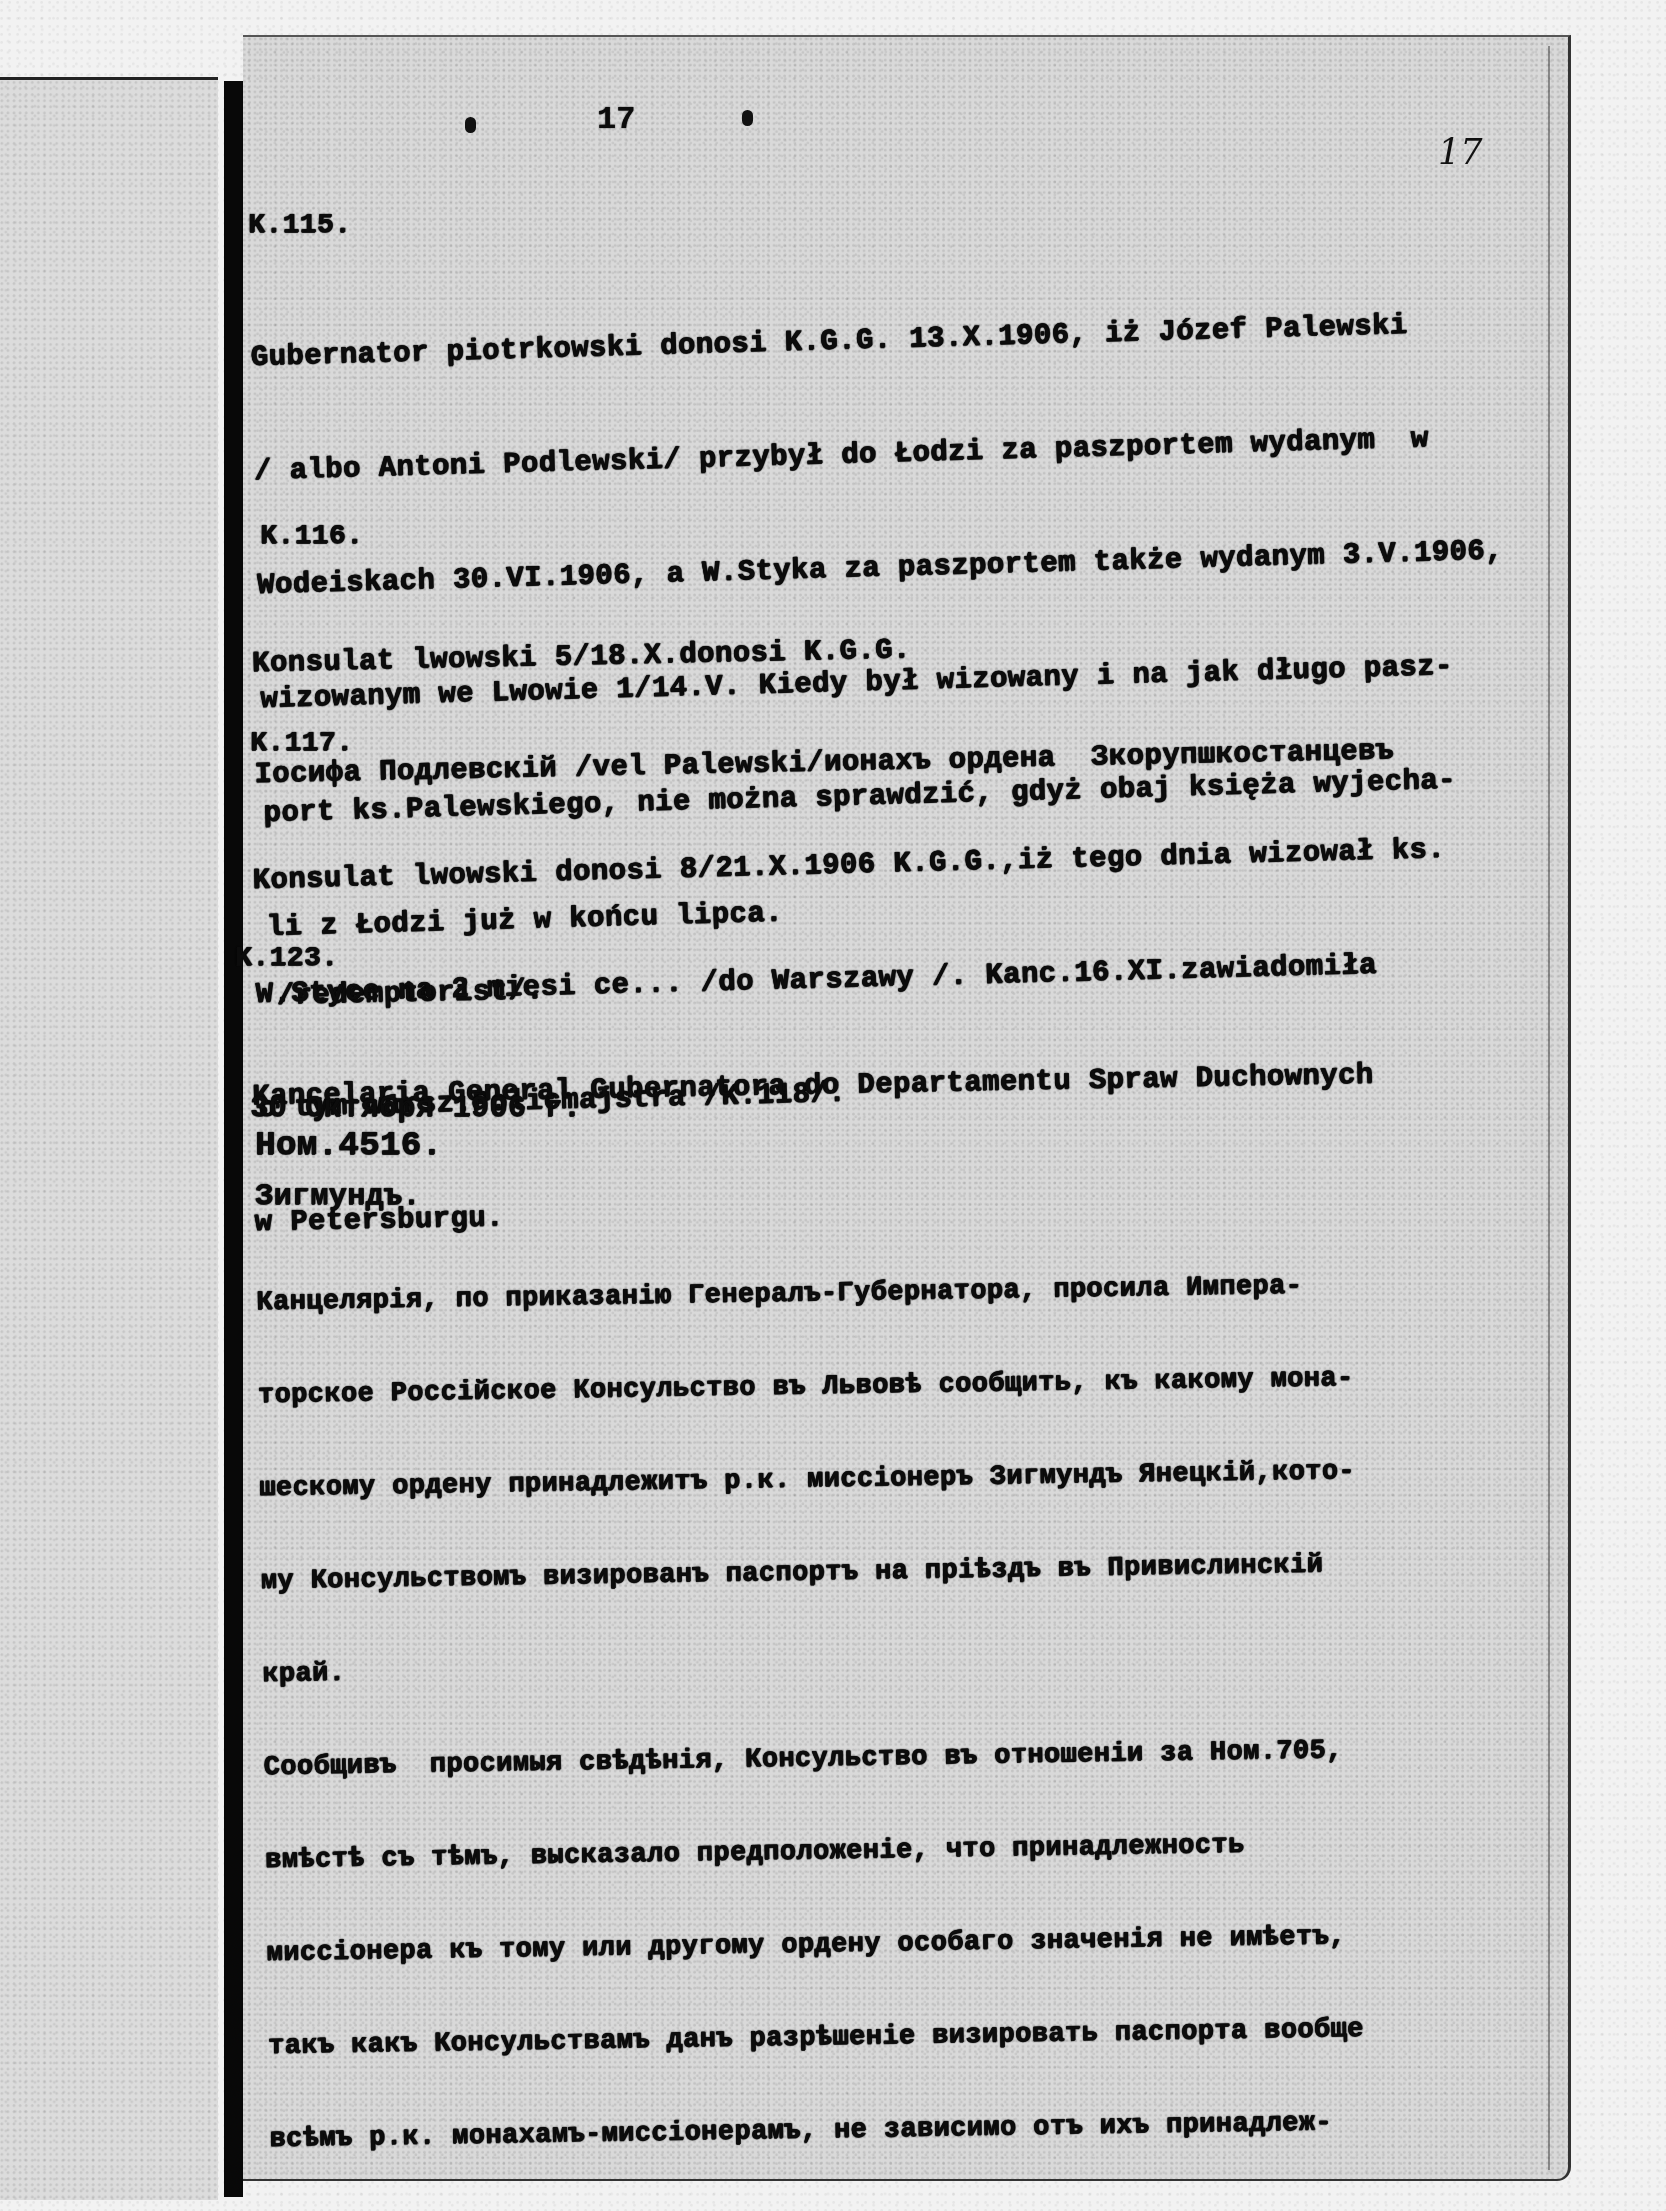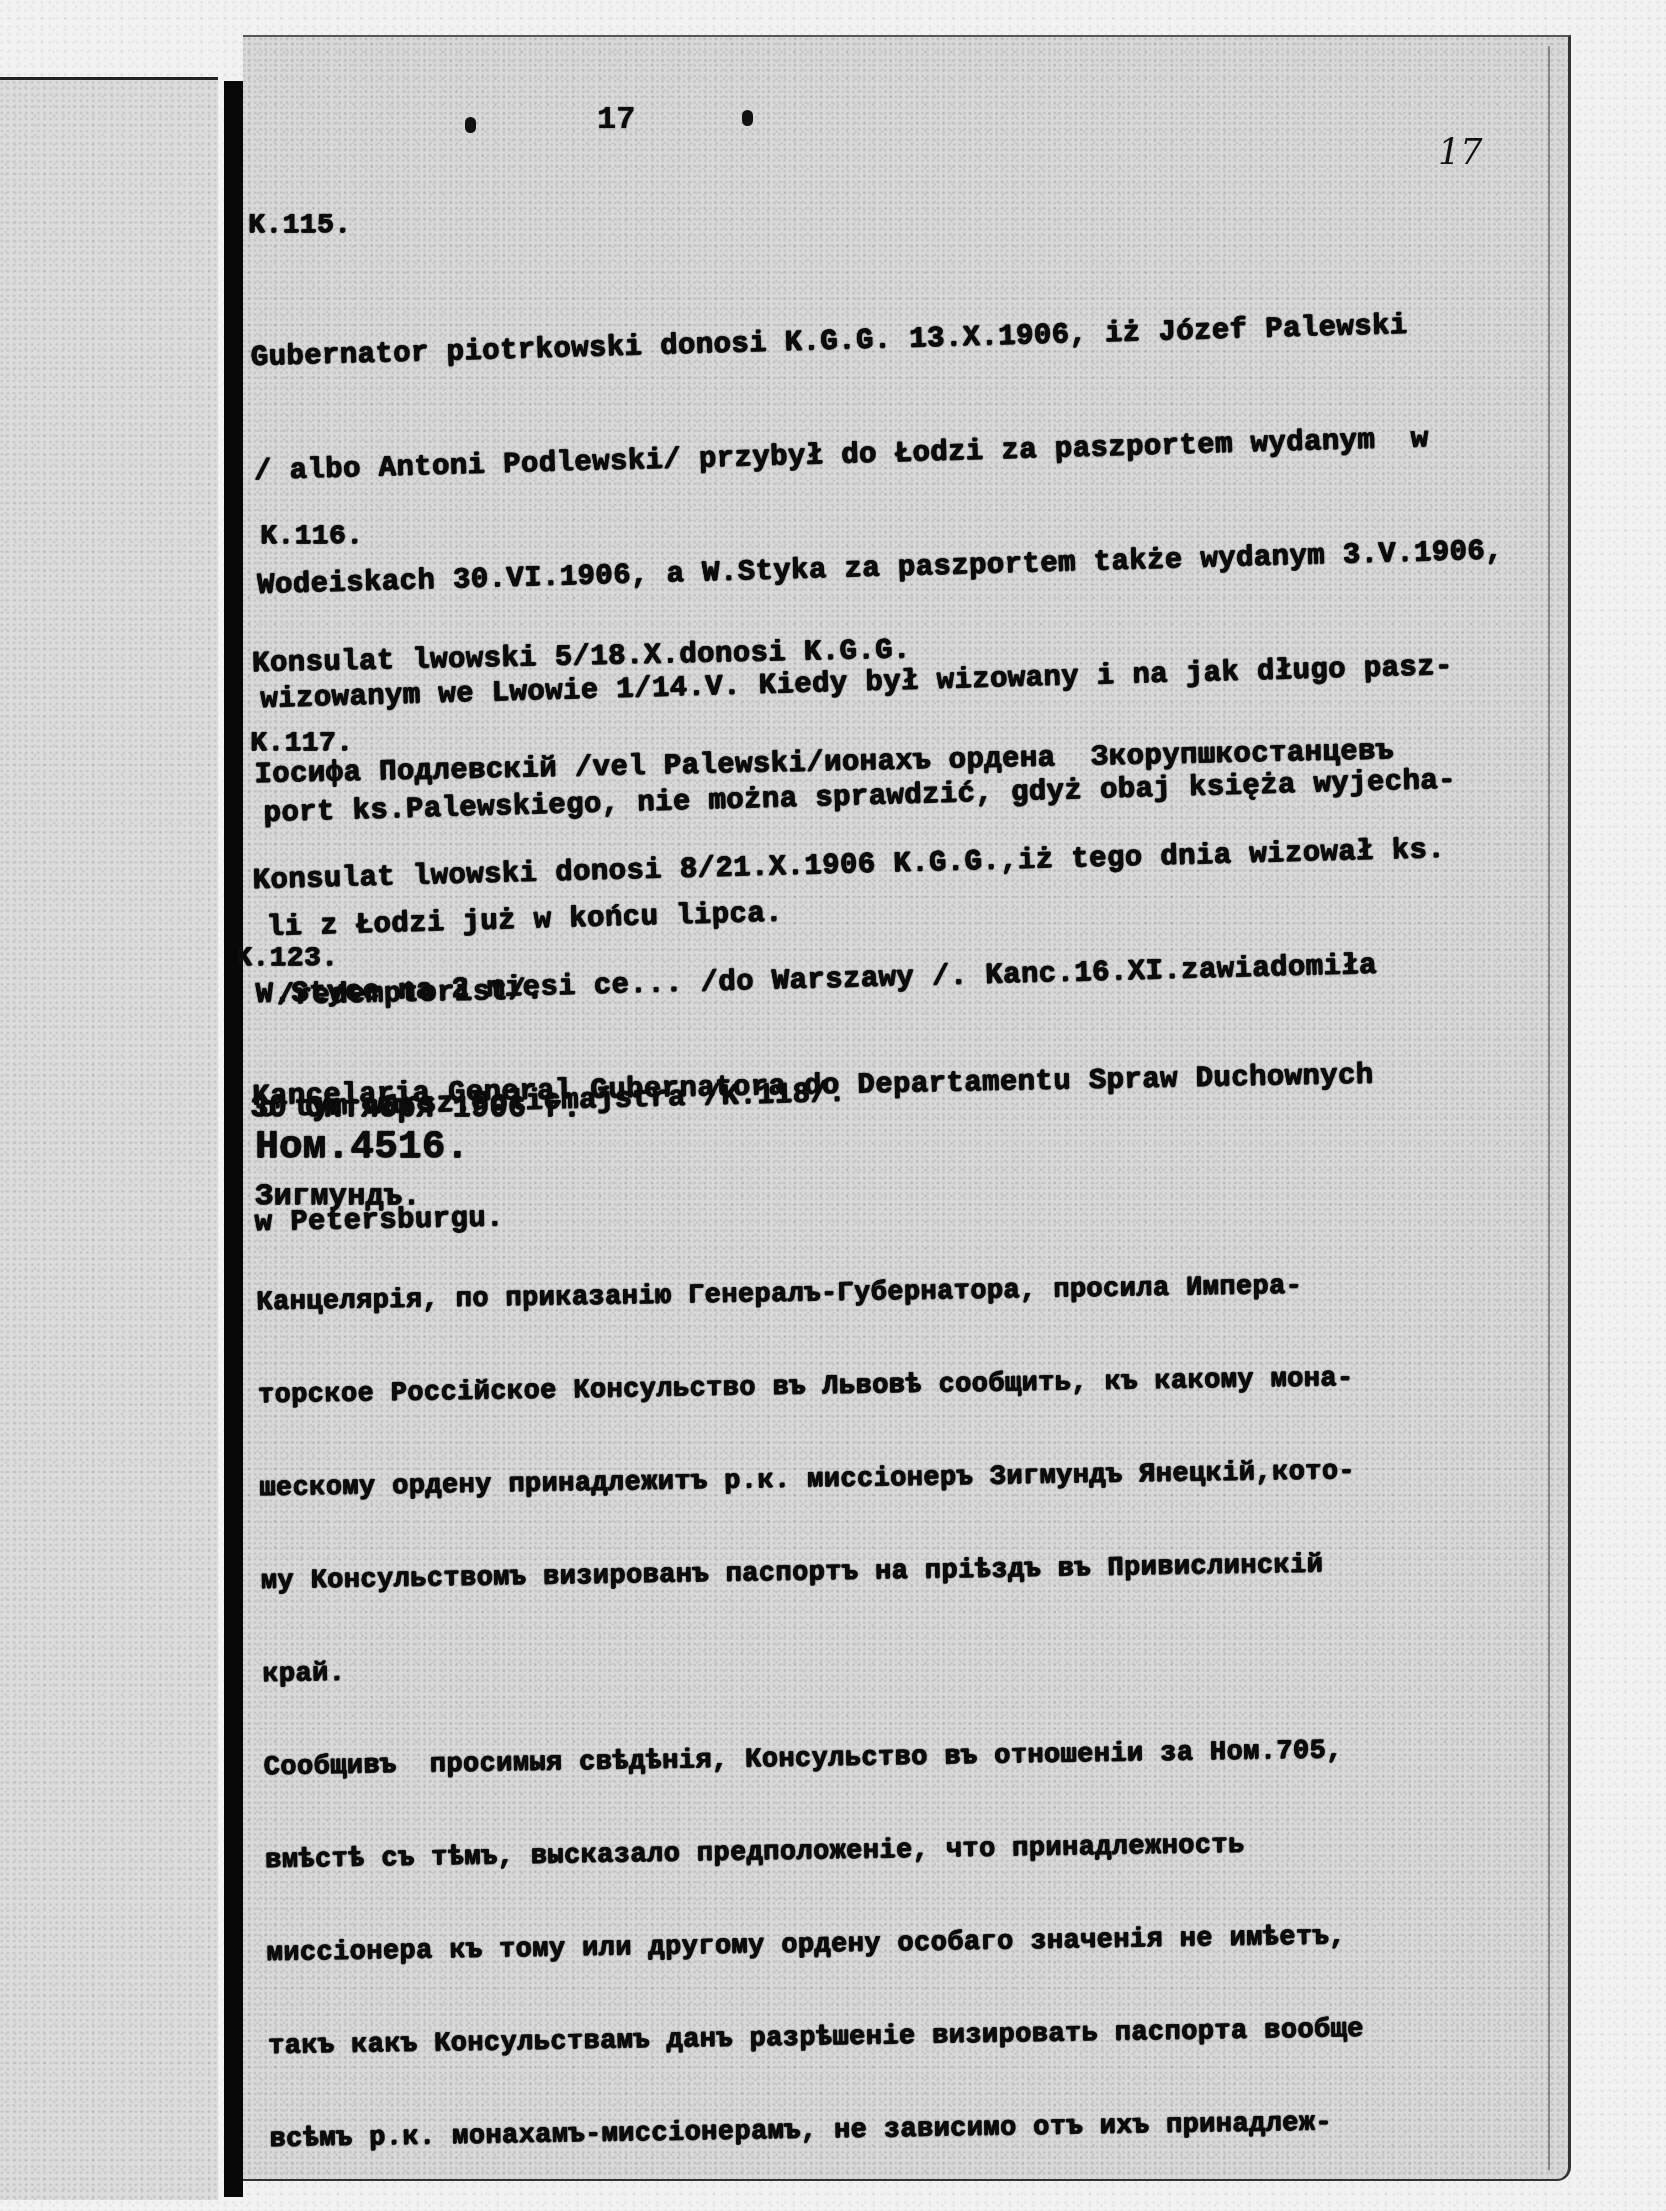--- a/index.html
+++ b/index.html
@@ -153,21 +153,21 @@
   <span class="line">o tym warsz.Policmajstra /K.118/.</span>
 </div>
 
 <div class="typed" style="left:235px; top:944px;">K.123.</div>
 <div class="typed" style="left:250px; top:992px; transform: rotate(-1.1deg); line-height:42px; font-size:29px;">
   <span class="line">Kancelaria General Gubernatora do Departamentu Spraw Duchownych</span>
   <span class="line">w Petersburgu.</span>
 </div>
 
 <div class="typed" style="left:250px; top:1093px; font-size:30px;">30 Октября 1906 г.</div>
-<div class="typed" style="left:255px; top:1128px; font-size:39px;">Ном.4516.</div>
+<div class="typed" style="left:255px; top:1128px; font-size:34px;">Ном.4516.</div>
 <div class="typed" style="left:255px; top:1181px; font-size:30px;">Зигмундъ.</div>
 
 <div class="typed" style="left:255px; top:1225px; transform: rotate(-0.9deg); line-height:31px; font-size:27px;">
   <span class="line">Канцелярiя, по приказанiю Генералъ-Губернатора, просила Импера-</span>
   <span class="line">торское Россiйское Консульство въ Львовѣ сообщить, къ какому мона-</span>
   <span class="line">шескому ордену принадлежитъ р.к. миссiонеръ Зигмундъ Янецкiй,кото-</span>
   <span class="line">му Консульствомъ визированъ паспортъ на прiѣздъ въ Привислинскiй</span>
   <span class="line">край.</span>
   <span class="line">Сообщивъ  просимыя свѣдѣнiя, Консульство въ отношенiи за Ном.705,</span>
   <span class="line">вмѣстѣ съ тѣмъ, высказало предположенiе, что принадлежность</span>

